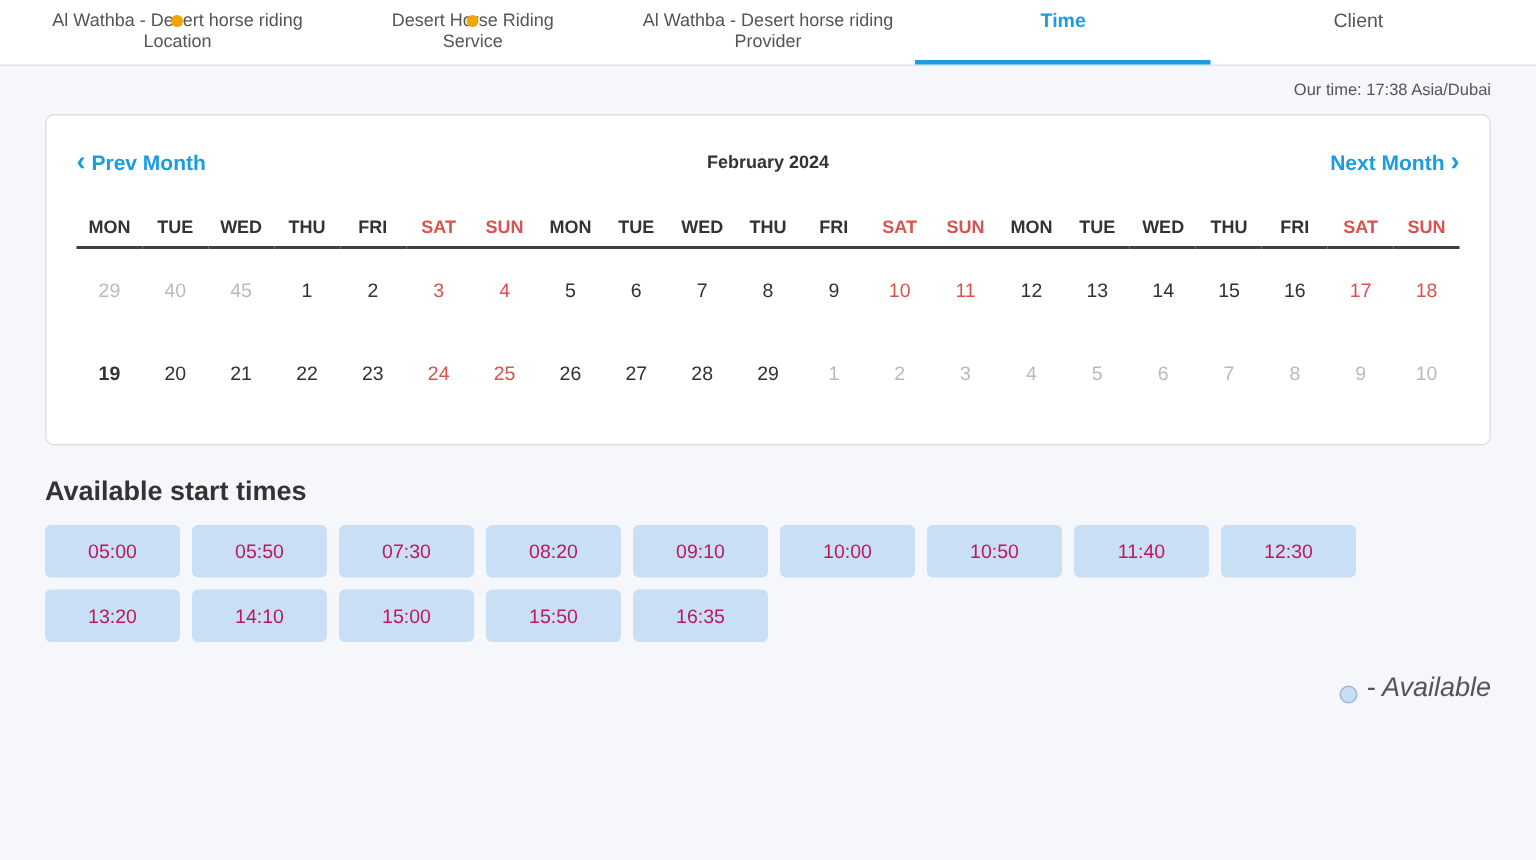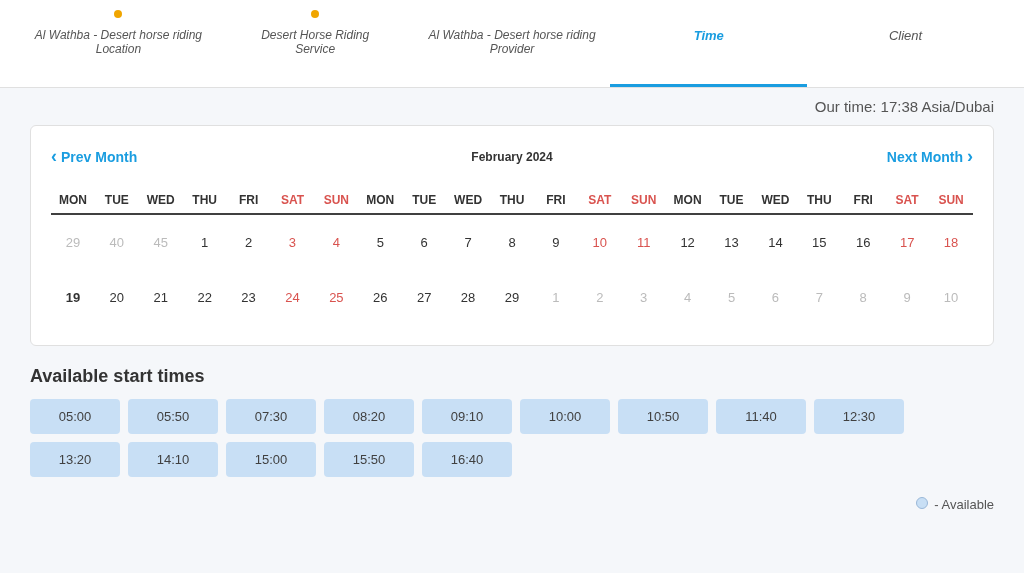--- a/index.html
+++ b/index.html
@@ -7,47 +7,46 @@
 
     .top-nav {
       display: flex;
       background: #fff;
       border-bottom: 1px solid #e0e0e0;
       padding: 0 20px;
     }
     .nav-item {
       flex: 1;
       text-align: center;
-      padding: 28px 10px;
+      padding: 6px 10px;
       font-size: 13px;
       color: #555;
       cursor: pointer;
       border-bottom: 3px solid transparent;
       position: relative;
-      font-style: italic;
     }
     .nav-item.active {
       color: #1a9de0;
       border-bottom: 3px solid #1a9de0;
     }
     .nav-item .dot {
       display: inline-block;
       width: 8px; height: 8px;
       border-radius: 50%;
       background: #f0a500;
       position: absolute;
       top: 10px;
       left: 50%;
       transform: translateX(-50%);
     }
 
     .time-info {
       text-align: right;
       padding: 10px 30px;
-      font-size: 15px;
+      font-size: 11px;
       color: #555;
       background: #f5f7fa;
     }
 
     .calendar-container {
       background: #fff;
       margin: 0 30px 20px 30px;
       border: 1px solid #e0e0e0;
       border-radius: 6px;
       padding: 20px;
@@ -113,38 +112,39 @@
     }
 
     .time-slots {
       display: flex;
       flex-wrap: wrap;
       gap: 8px;
       margin: 0 30px 20px 30px;
     }
     .time-slot {
       background: #c8dff5;
-      color: #404040;
+      color: #be185d;
       border: none;
       border-radius: 4px;
       padding: 10px 20px;
       font-size: 13px;
       cursor: pointer;
       min-width: 90px;
       text-align: center;
     }
 
     .legend {
       display: flex;
-      align-items: flex-start;
+      align-items: flex-end;
       justify-content: flex-end;
       gap: 6px;
       margin: 0 30px 10px 30px;
-      font-size: 13px;
+      font-size: 18px;
       color: #555;
+      font-style: italic;
     }
     .legend-dot {
       width: 12px; height: 12px;
       border-radius: 50%;
       background: #c8dff5;
       border: 1px solid #9ab8d8;
     }
 
     .chevron-left::before { content: "‹"; font-size: 18px; }
     .chevron-right::before { content: "›"; font-size: 18px; }
@@ -267,19 +267,19 @@
     <button class="time-slot">08:20</button>
     <button class="time-slot">09:10</button>
     <button class="time-slot">10:00</button>
     <button class="time-slot">10:50</button>
     <button class="time-slot">11:40</button>
     <button class="time-slot">12:30</button>
     <button class="time-slot">13:20</button>
     <button class="time-slot">14:10</button>
     <button class="time-slot">15:00</button>
     <button class="time-slot">15:50</button>
-    <button class="time-slot">16:40</button>
+    <button class="time-slot">16:35</button>
   </div>
 
 <div class="legend">
   <span class="legend-dot"></span>
   <span>- Available</span>
 </div>
 
 </body></html>

